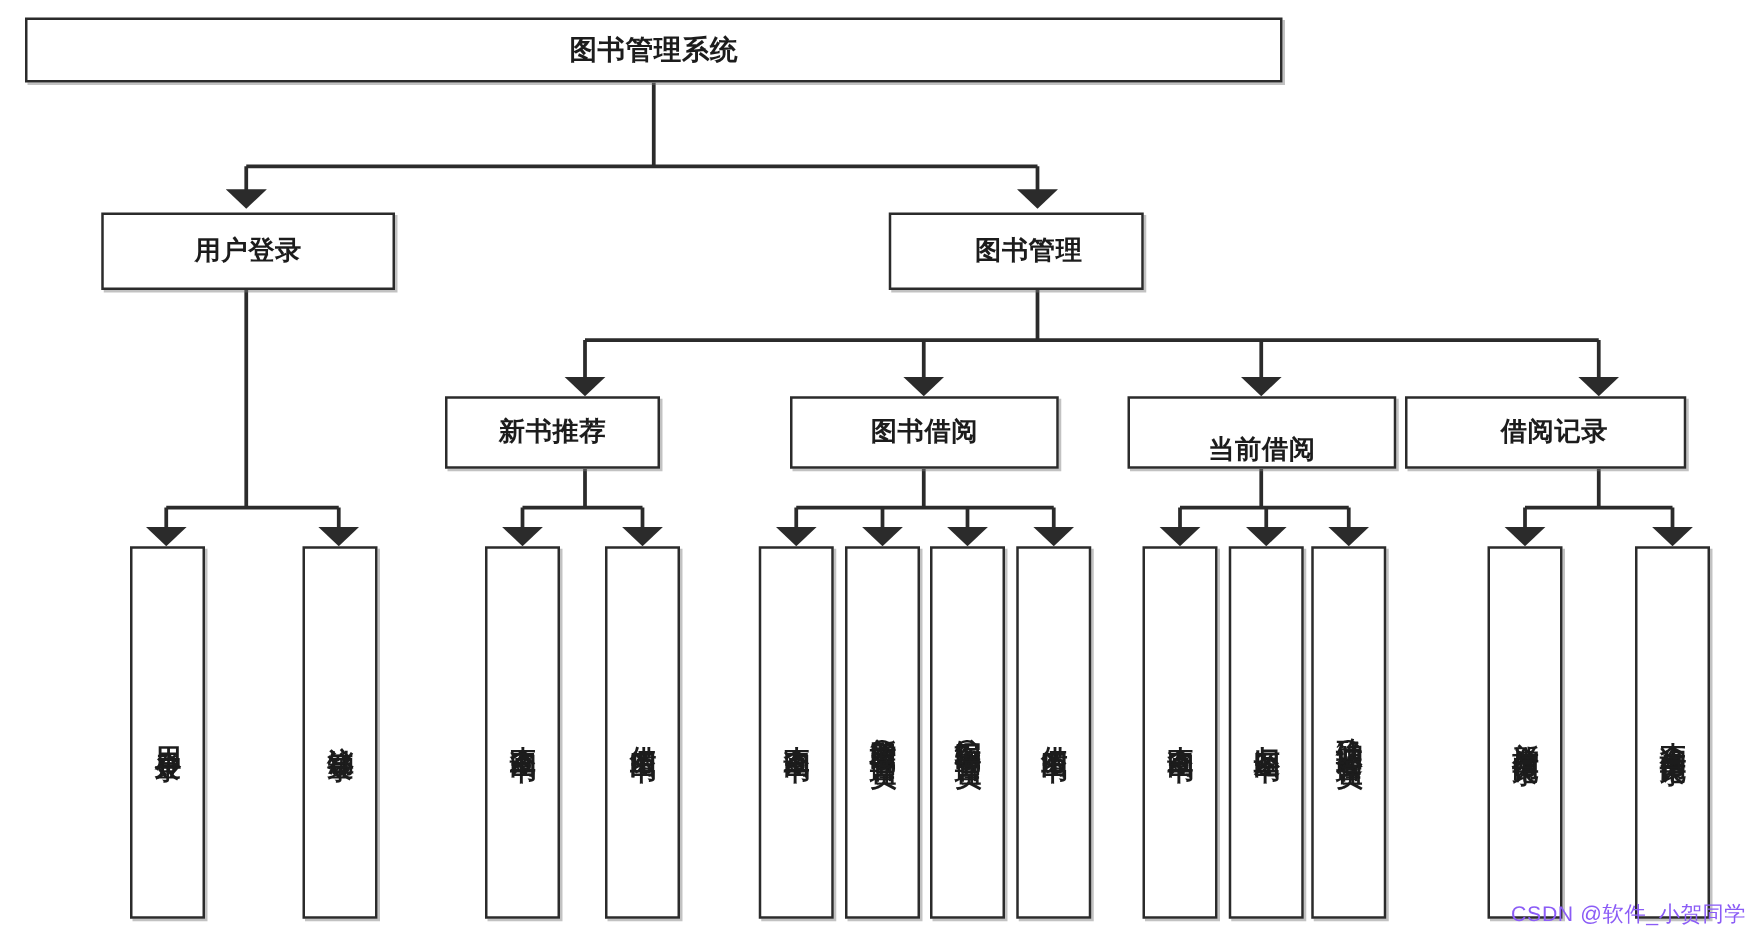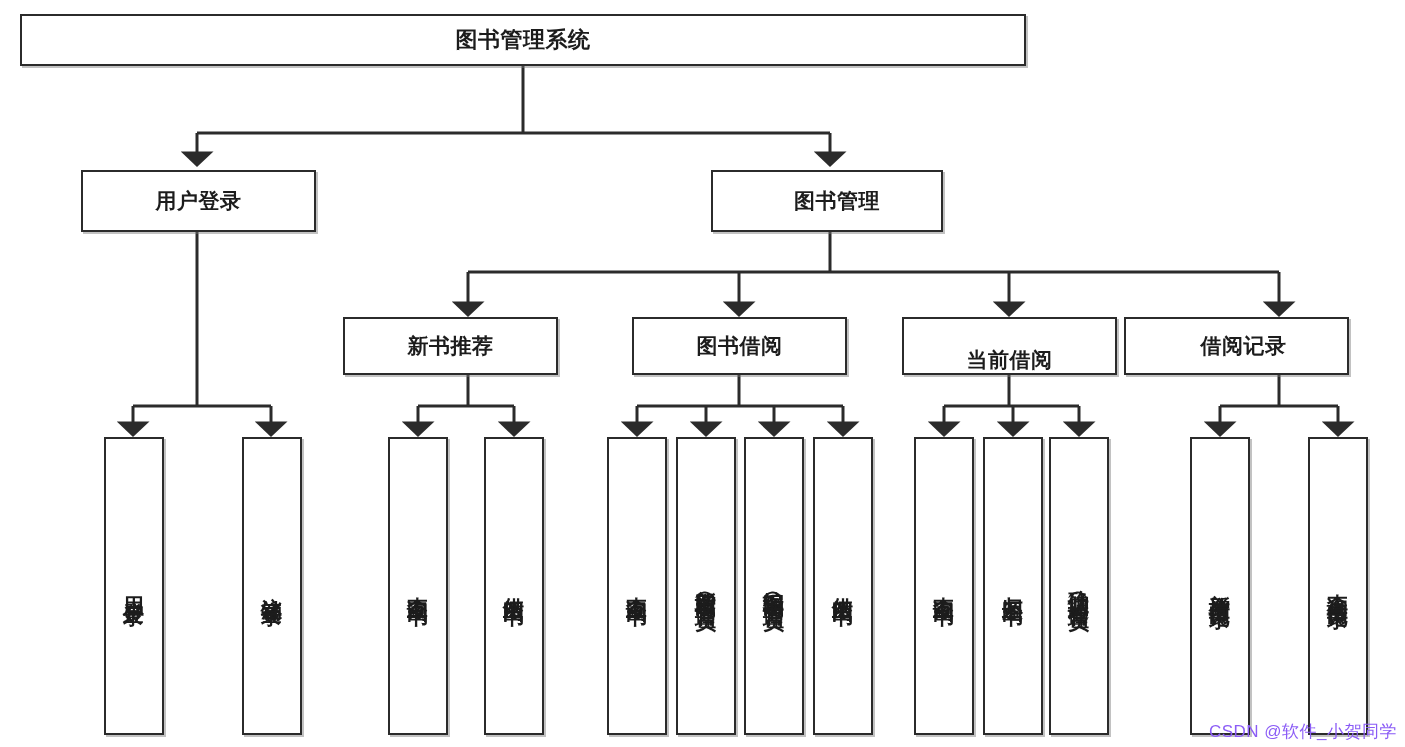--- a/index.html
+++ b/index.html
@@ -128,25 +128,25 @@
     </g>
   </svg>
 
   <div class="node root h" style="left:20px; top:14px; width:1006px; height:52px;">
     <span class="label">图书管理系统</span>
   </div>
 
   <div class="node h" style="left:81px; top:170px; width:235px; height:62px;">
     <span class="label">用户登录</span>
   </div>
-  <div class="node h" style="left:711px; top:170px; width:232px; height:62px;padding-left:20px;">
+  <div class="node h" style="left:711px; top:170px; width:204px; height:62px;padding-left:20px;">
     <span class="label">图书管理</span>
   </div>
 
-  <div class="node h" style="left:343px; top:317px; width:215px; height:58px;">
+  <div class="node h" style="left:356px; top:317px; width:172px; height:58px;">
     <span class="label">新书推荐</span>
   </div>
   <div class="node h" style="left:632px; top:317px; width:215px; height:58px;">
     <span class="label">图书借阅</span>
   </div>
   <div class="node h" style="left:902px; top:317px; width:215px; height:58px;align-items:flex-end;">
     <span class="label">当前借阅</span>
   </div>
   <div class="node h" style="left:1124px; top:317px; width:225px; height:58px;padding-left:14px;">
     <span class="label">借阅记录</span>

